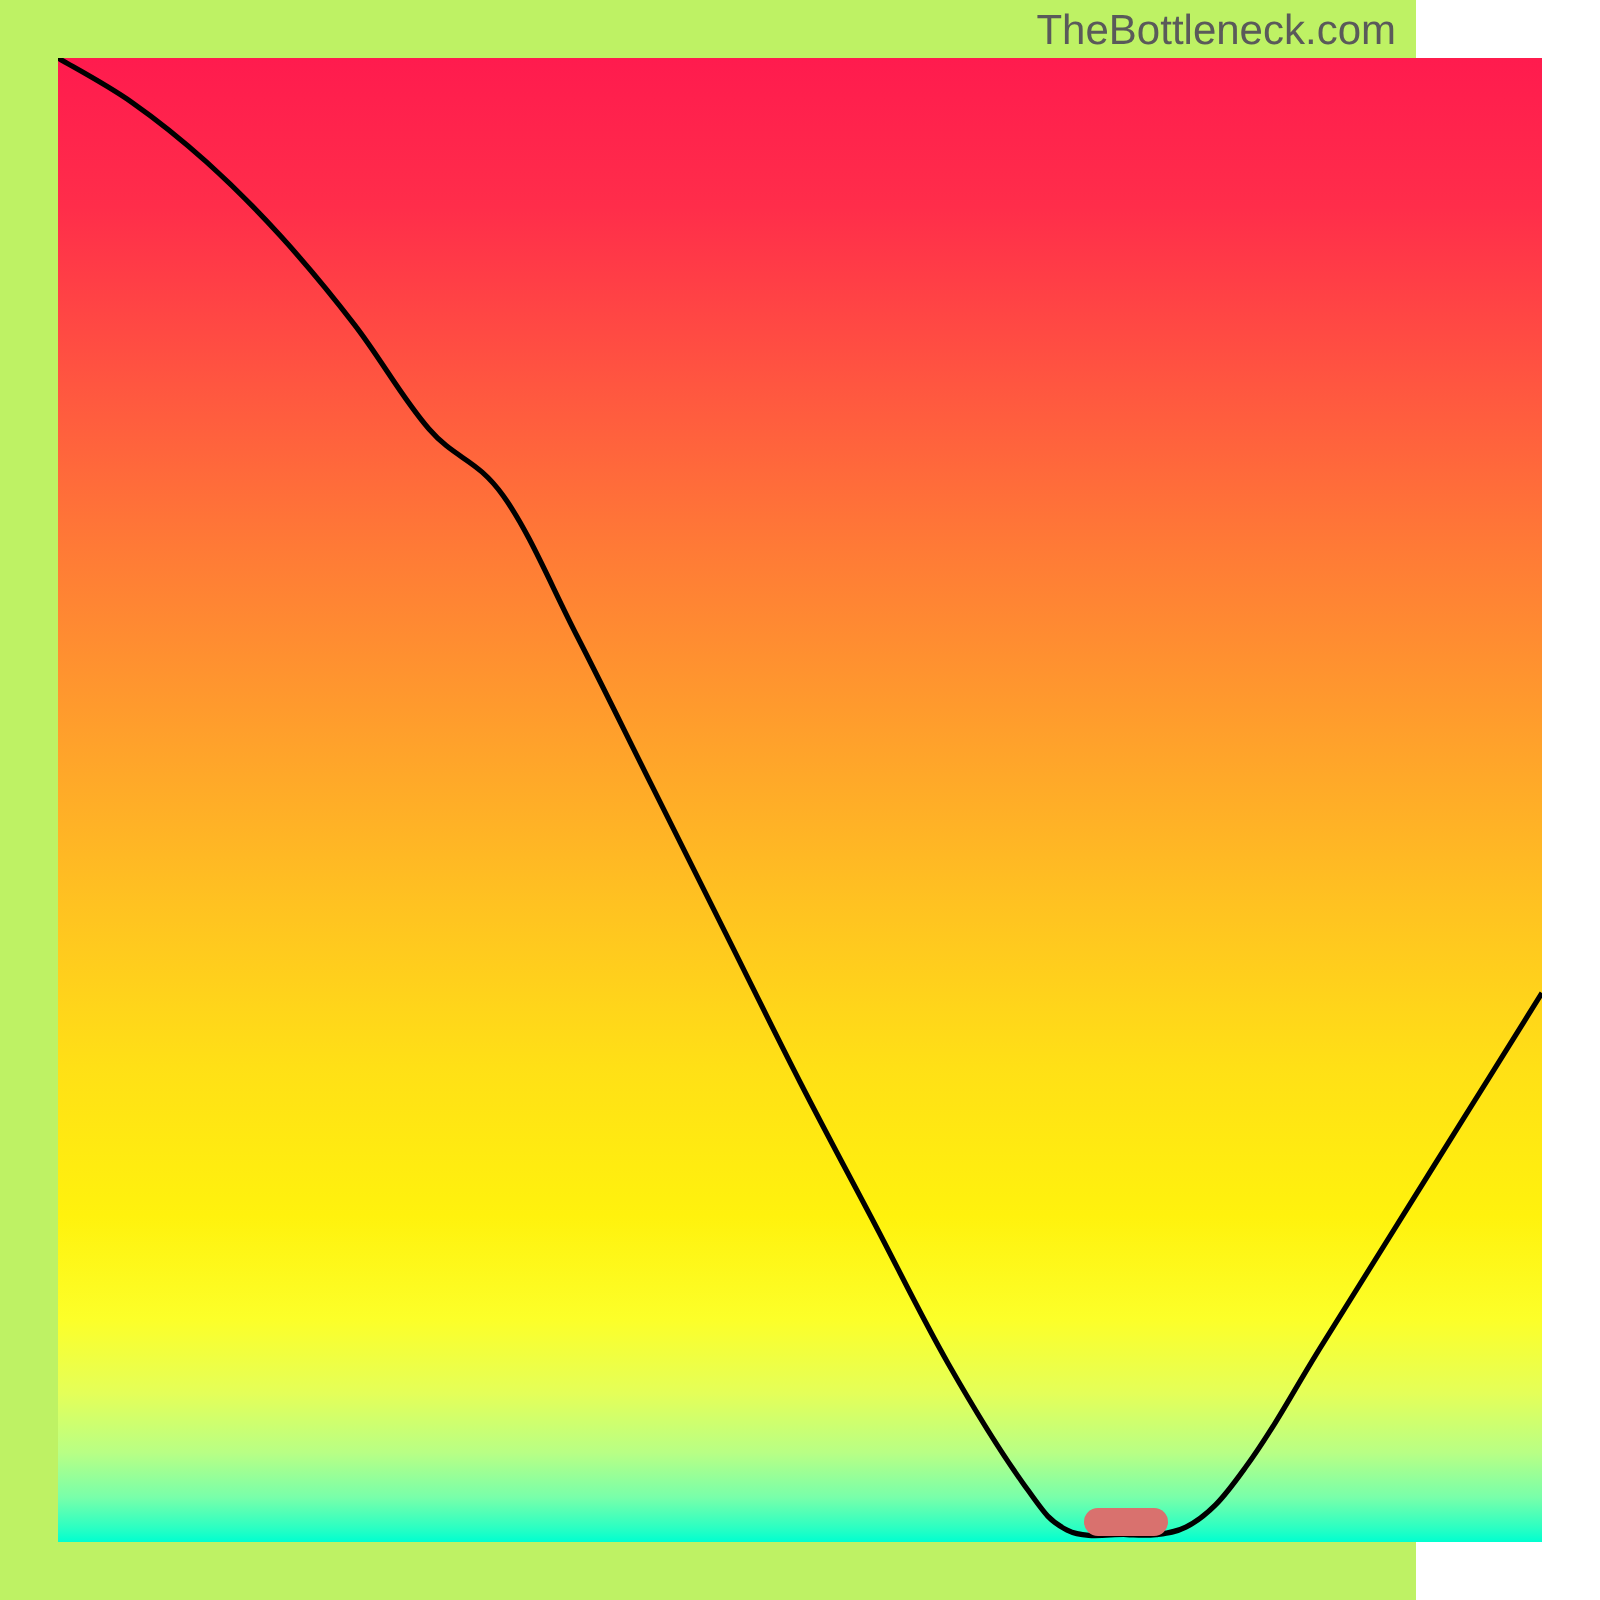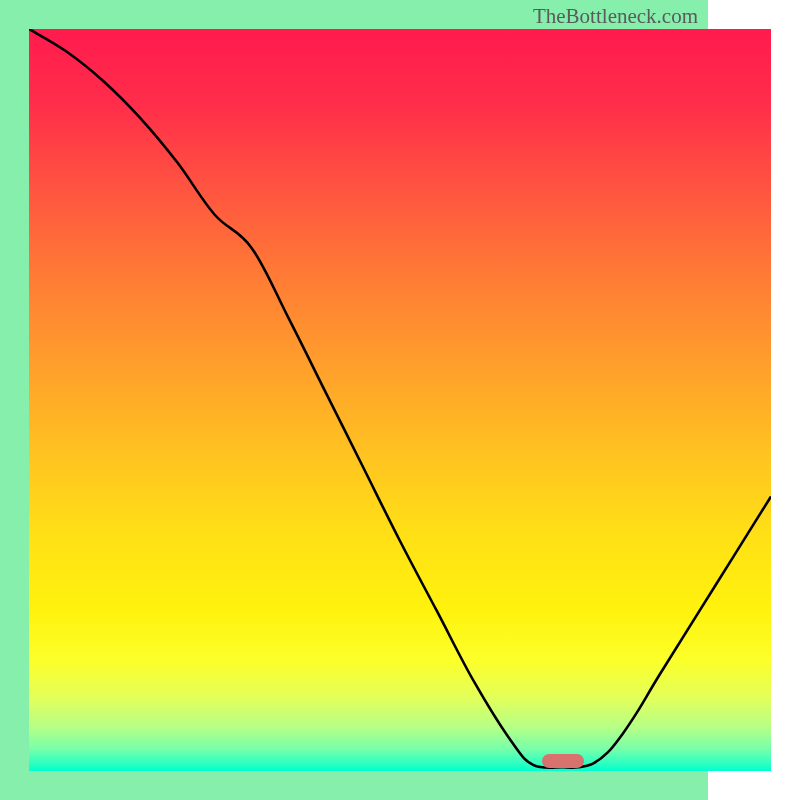--- a/index.html
+++ b/index.html
@@ -7,22 +7,21 @@
     padding: 0;
     width: 800px;
     height: 800px;
     position: relative;
     font-family: Arial, sans-serif;
   }
   .container {
     width: 708px;
     height: 800px;
     position: relative;
-    background: #86efac;
-    font-family: Liberation Serif, serif;
+    background: #bef264;
   }
   .watermark {
     position: absolute;
     top: 4px;
     right: 10px;
     color: #5a5a5a;
     font-size: 21px;
     font-weight: 500;
     z-index: 10;
   }

